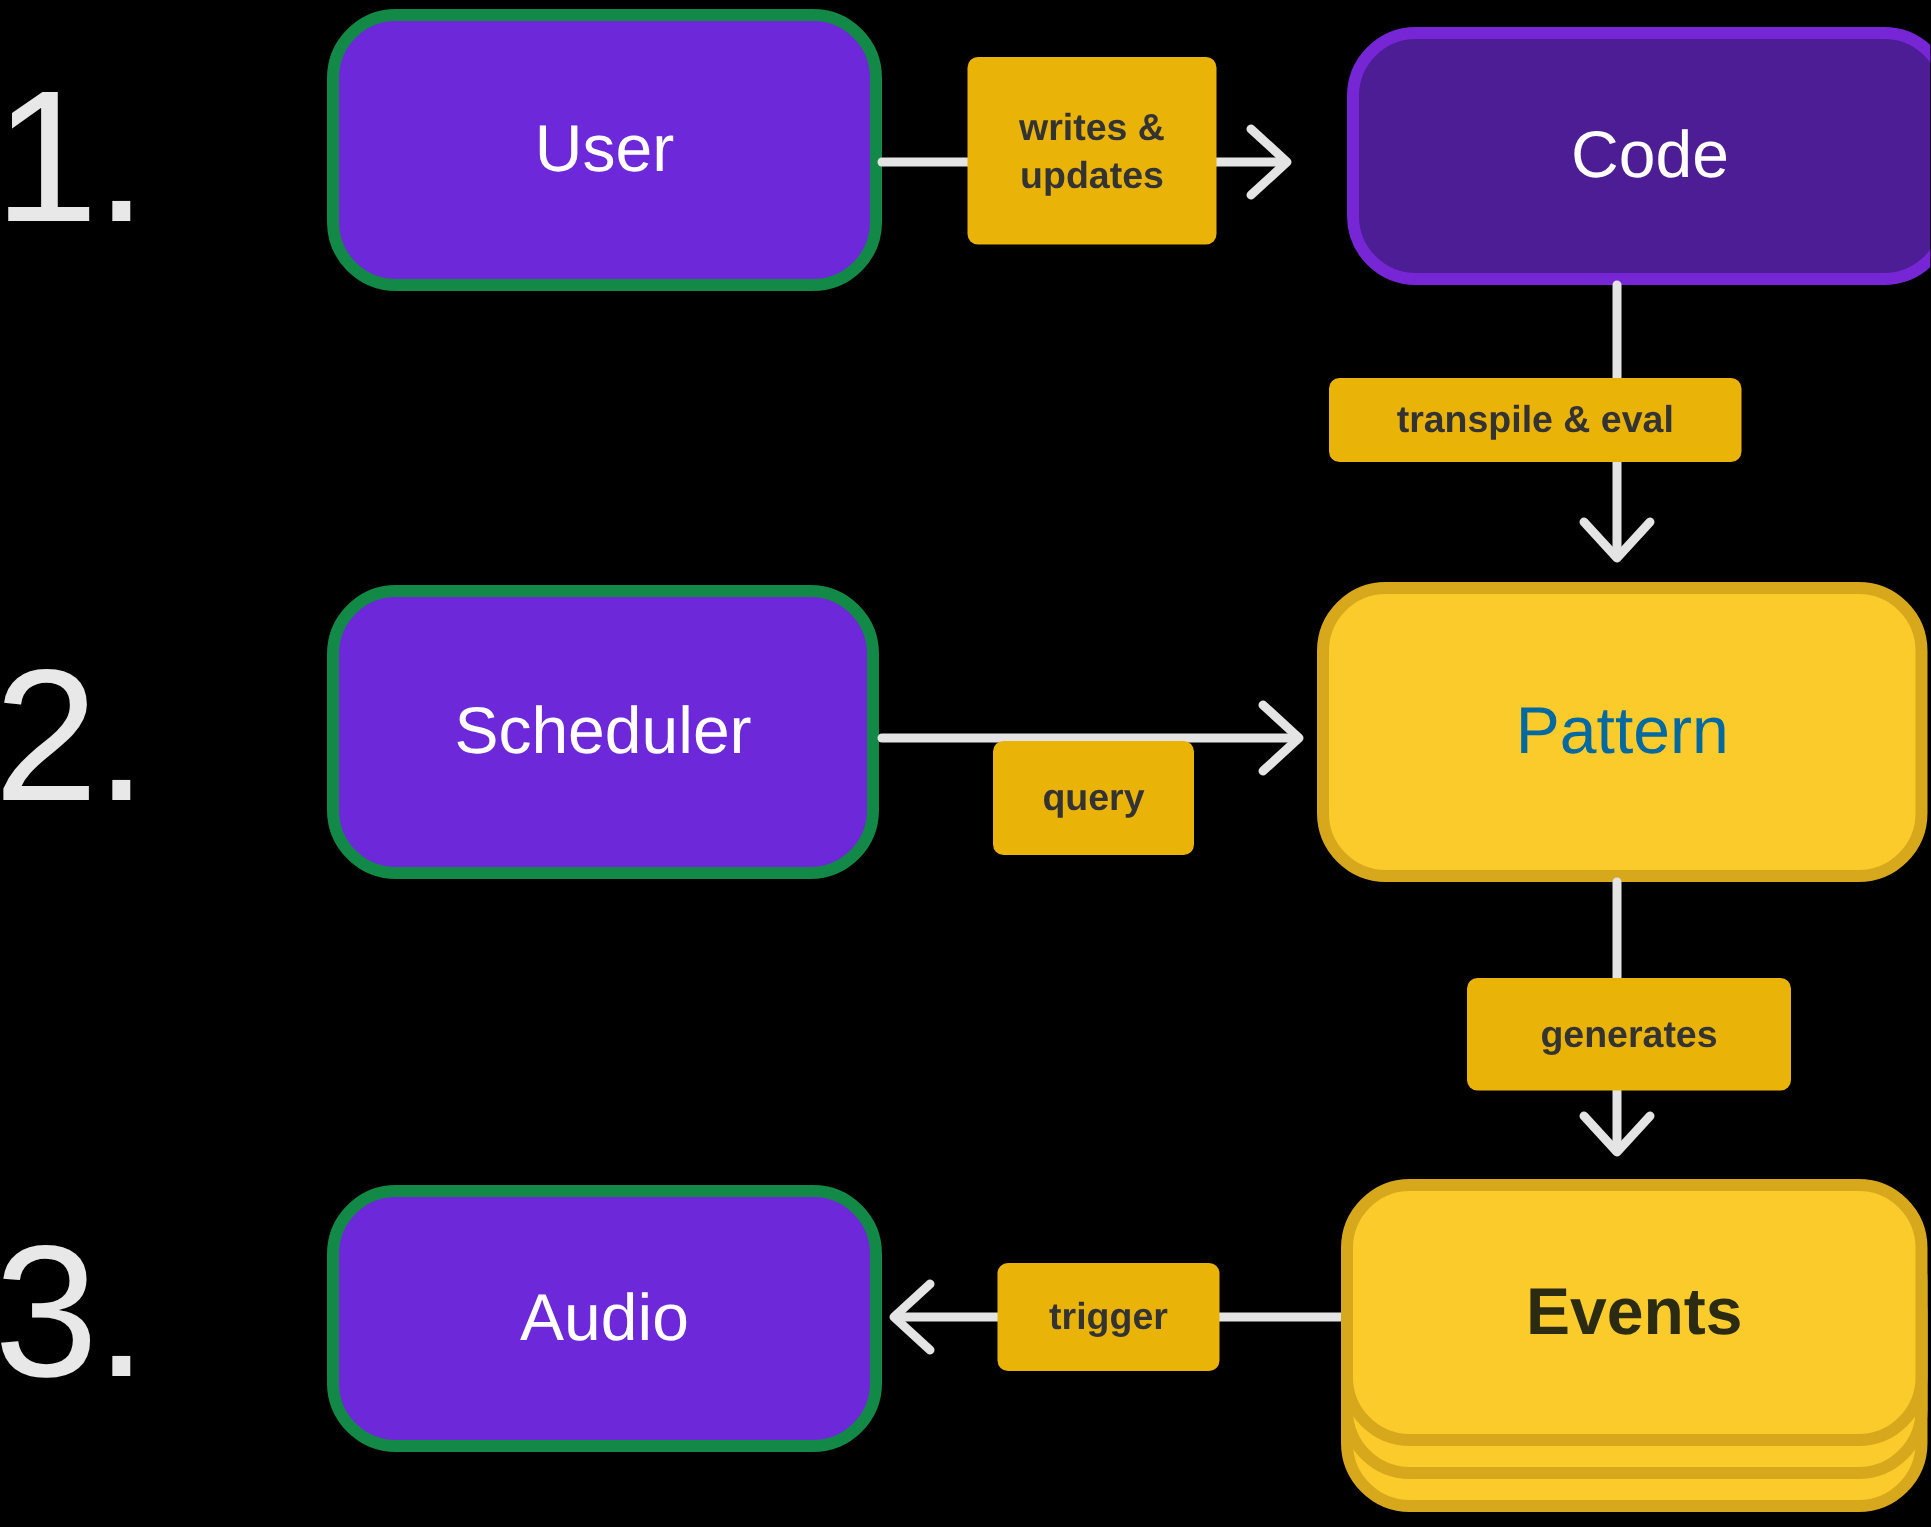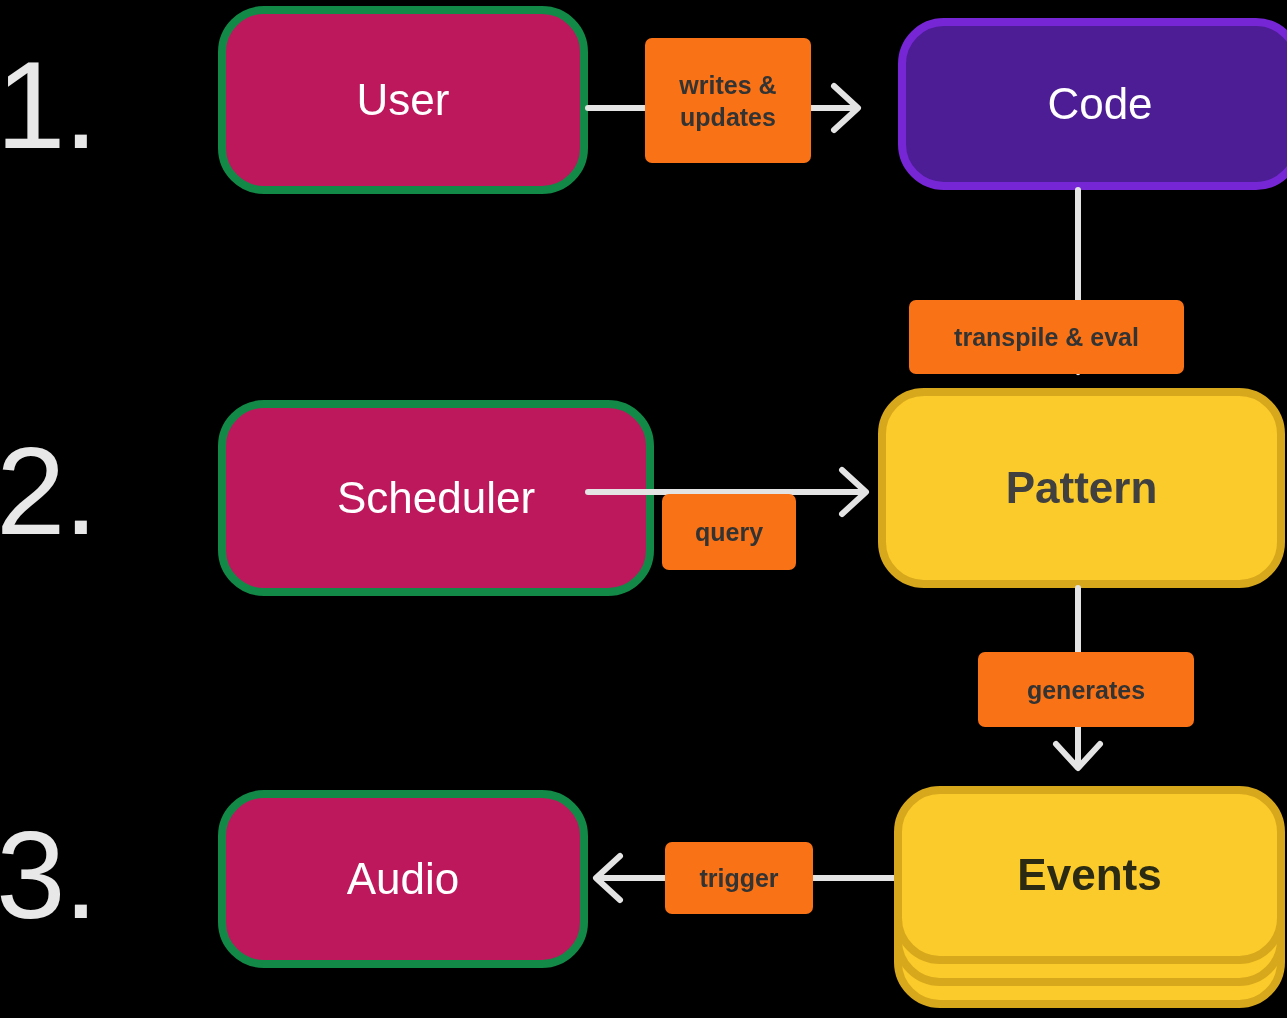--- a/index.html
+++ b/index.html
@@ -41,35 +41,34 @@
     justify-content: center;
     border-radius: 46px;
     border-style: solid;
     border-width: 8px;
     font-size: 44px;
     font-weight: 400;
     text-align: center;
     line-height: 1.1;
   }
   .node.green {
-    background: #be185d;
+    background: #6d28d9;
     border-color: #128947;
     color: #ffffff;
   }
   .node.purple {
     background: #4c1d95;
     border-color: #7726d6;
     color: #ffffff;
     margin-left: 23px;
   }
   .node.yellow {
     background: #fbcb2b;
     border-color: #d8a81c;
-    color: #404040;
-    font-weight: bold;
+    color: #0369a1;
   }
 
   
   .stack {
     position: absolute;
     font-weight: bold;
   }
   .stack .layer {
     position: absolute;
     box-sizing: border-box;
@@ -87,21 +86,21 @@
     align-items: center;
     justify-content: center;
     font-size: 44px;
     color: #2b2a12;
   }
 
   
   .edge-label {
     position: absolute;
     box-sizing: border-box;
-    background: #f97316;
+    background: #eab308;
     color: #333333;
     border-radius: 7px;
     font-size: 25px;
     font-weight: bold;
     display: flex;
     align-items: center;
     justify-content: center;
     text-align: center;
     line-height: 1.28;
     padding: 0 12px;
@@ -148,23 +147,23 @@
 
   <div class="node purple" style="left:875px; top:18px; width:404px; height:172px;">Code</div>
 
   <div class="conn" style="left:1040px; top:190px; width:96px; height:200px;">
     <svg width="96" height="200" viewBox="0 0 96 200" aria-hidden="true">
       <line x1="38" y1="0" x2="38" y2="180"></line>
       <path d="M 16 158 L 38 182 L 60 158"></path>
     </svg>
   </div>
 
-  <div class="edge-label" style="left:909px; top:252px; width:275px; height:74px;margin-top:48px;">transpile &amp; eval</div>
-
-  <div class="node green" style="left:218px; top:400px; width:436px; height:196px;">Scheduler</div>
+  <div class="edge-label" style="left:886px; top:252px; width:275px; height:56px;">transpile &amp; eval</div>
+
+  <div class="node green" style="left:218px; top:390px; width:368px; height:196px;">Scheduler</div>
 
   <div class="conn" style="left:588px; top:444px; width:296px; height:96px;">
     <svg width="296" height="96" viewBox="0 0 296 96" aria-hidden="true">
       <line x1="0" y1="48" x2="276" y2="48"></line>
       <path d="M 254 26 L 278 48 L 254 70"></path>
     </svg>
   </div>
 
   <div class="edge-label" style="left:662px; top:454px; width:134px; height:76px;margin-top:40px;">query</div>
 

